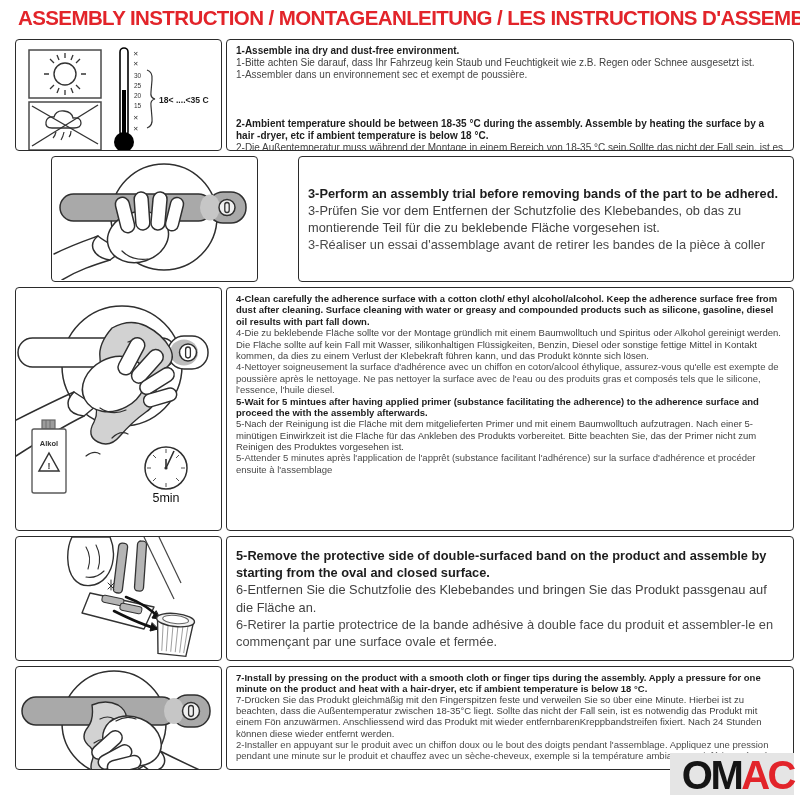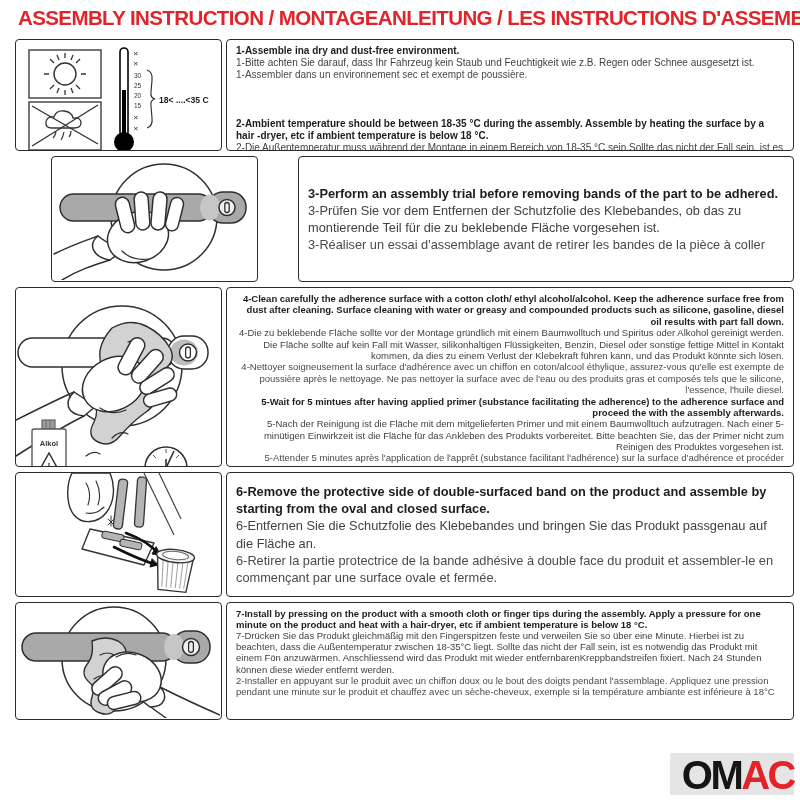--- a/index.html
+++ b/index.html
@@ -14,23 +14,23 @@
   }
   .row{display:flex;gap:4px;margin:0 6px 5px 15px;}
   .cell{
     border:1.6px solid #2b2b2b;border-radius:4px;background:#fff;box-sizing:border-box;
   }
   .cell-left{width:207px;flex:0 0 207px;overflow:hidden;}
   .cell-right{flex:1;padding:5px 9px;display:flex;flex-direction:column;overflow:hidden;}
   .v-center{justify-content:center;}
   .r1{height:112px;gap:36px;}
   .r2{height:126px;margin-left:36px;}
-  .r3{height:180px;text-align:right;}
+  .r3{height:244px;}
   .r4{height:125px;}
-  .r5{height:118px;}
+  .r5{height:104px;}
   .step{margin:0;}
   .step + .step{margin-top:0;}
   p{margin:0;}
   .t-en{font-weight:bold;color:#1d1d1d;}
   .t-de{color:#414141;}
   .t-fr{color:#4a4a4a;}
   .fs-1 p{font-size:10px;line-height:1.22;}
   .fs-big p{font-size:12.8px;line-height:1.34;}
   .fs-3 p{font-size:9.5px;line-height:1.2;}
   .fs-5 p{font-size:9.5px;line-height:1.17;}
@@ -248,21 +248,21 @@
           <line x1="166" y1="87" x2="165.5" y2="115"></line>
             <line x1="171" y1="87" x2="169.5" y2="115"></line>
         </g>
         <ellipse cx="158" cy="83" rx="19" ry="6.5" fill="#f2f2f2" stroke="#333" stroke-width="1.4"></ellipse>
         <ellipse cx="158" cy="82.5" rx="13" ry="4" fill="#fff" stroke="#666" stroke-width="1"></ellipse>
       </g>
     </svg>
   </div>
   <div class="cell cell-right r4 fs-big v-center">
     <div class="step">
-      <p class="t-en">6-Remove the protective side of double-surfaced band on the product and assemble by starting from the oval and closed surface.</p>
+      <p class="t-en">5-Remove the protective side of double-surfaced band on the product and assemble by starting from the oval and closed surface.</p>
       <p class="t-de">6-Entfernen Sie die Schutzfolie des Klebebandes und bringen Sie das Produkt passgenau auf die Fläche an.</p>
       <p class="t-fr">6-Retirer la partie protectrice de la bande adhésive à double face du produit et assembler-le en commençant par une surface ovale et fermée.</p>
     </div>
   </div>
 </div>
 
 <div class="row">
   <div class="cell cell-left r5">
     <svg viewBox="0 0 204 115" width="204" height="115">
       <circle cx="98" cy="56" r="52" fill="#fff" stroke="#2f2f2f" stroke-width="1.5"></circle>

